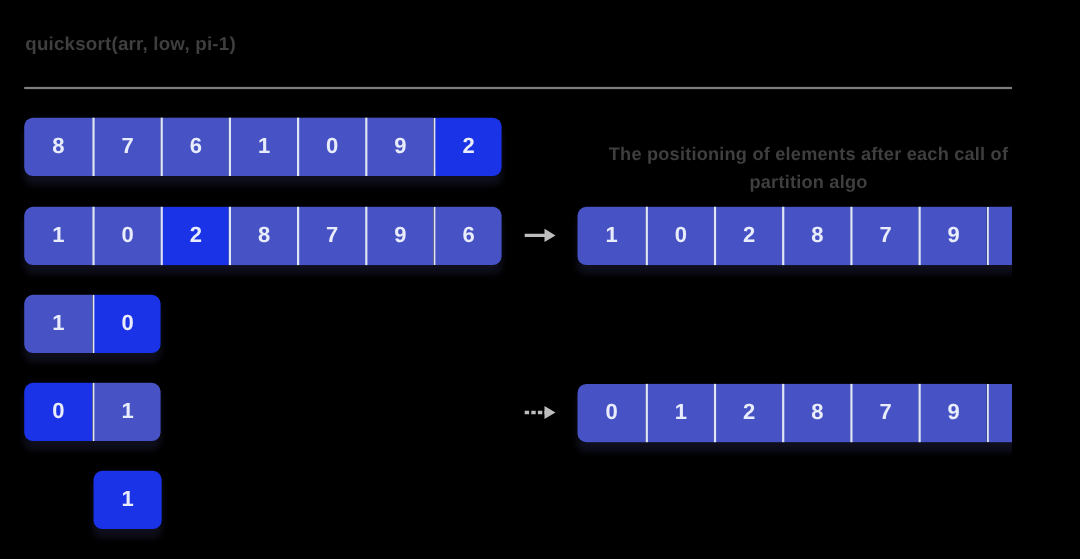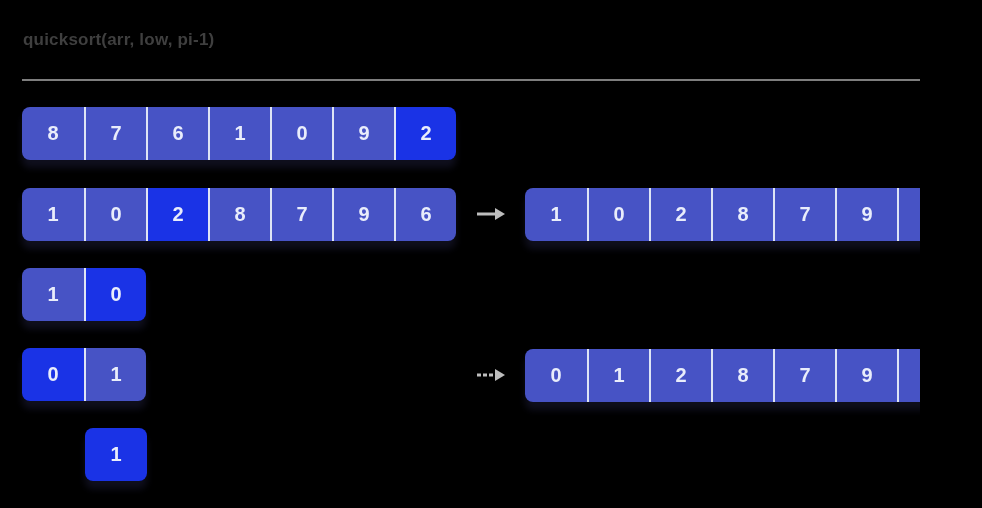--- a/index.html
+++ b/index.html
@@ -71,20 +71,24 @@
 </style>
 </head>
 <body>
 
 <div id="canvas">
 
   <div class="title">quicksort(arr, low, pi-1)</div>
 
   <div class="rule"></div>
 
+  <div class="heading">
+    <span>The positioning of elements after each call of</span><br>
+    <span>partition algo</span>
+  </div>
 
   <div class="array" id="arr-l1">
       <div class="cell">8</div>
       <div class="cell">7</div>
       <div class="cell">6</div>
       <div class="cell">1</div>
       <div class="cell">0</div>
       <div class="cell">9</div>
       <div class="cell hl">2</div>
     </div>

